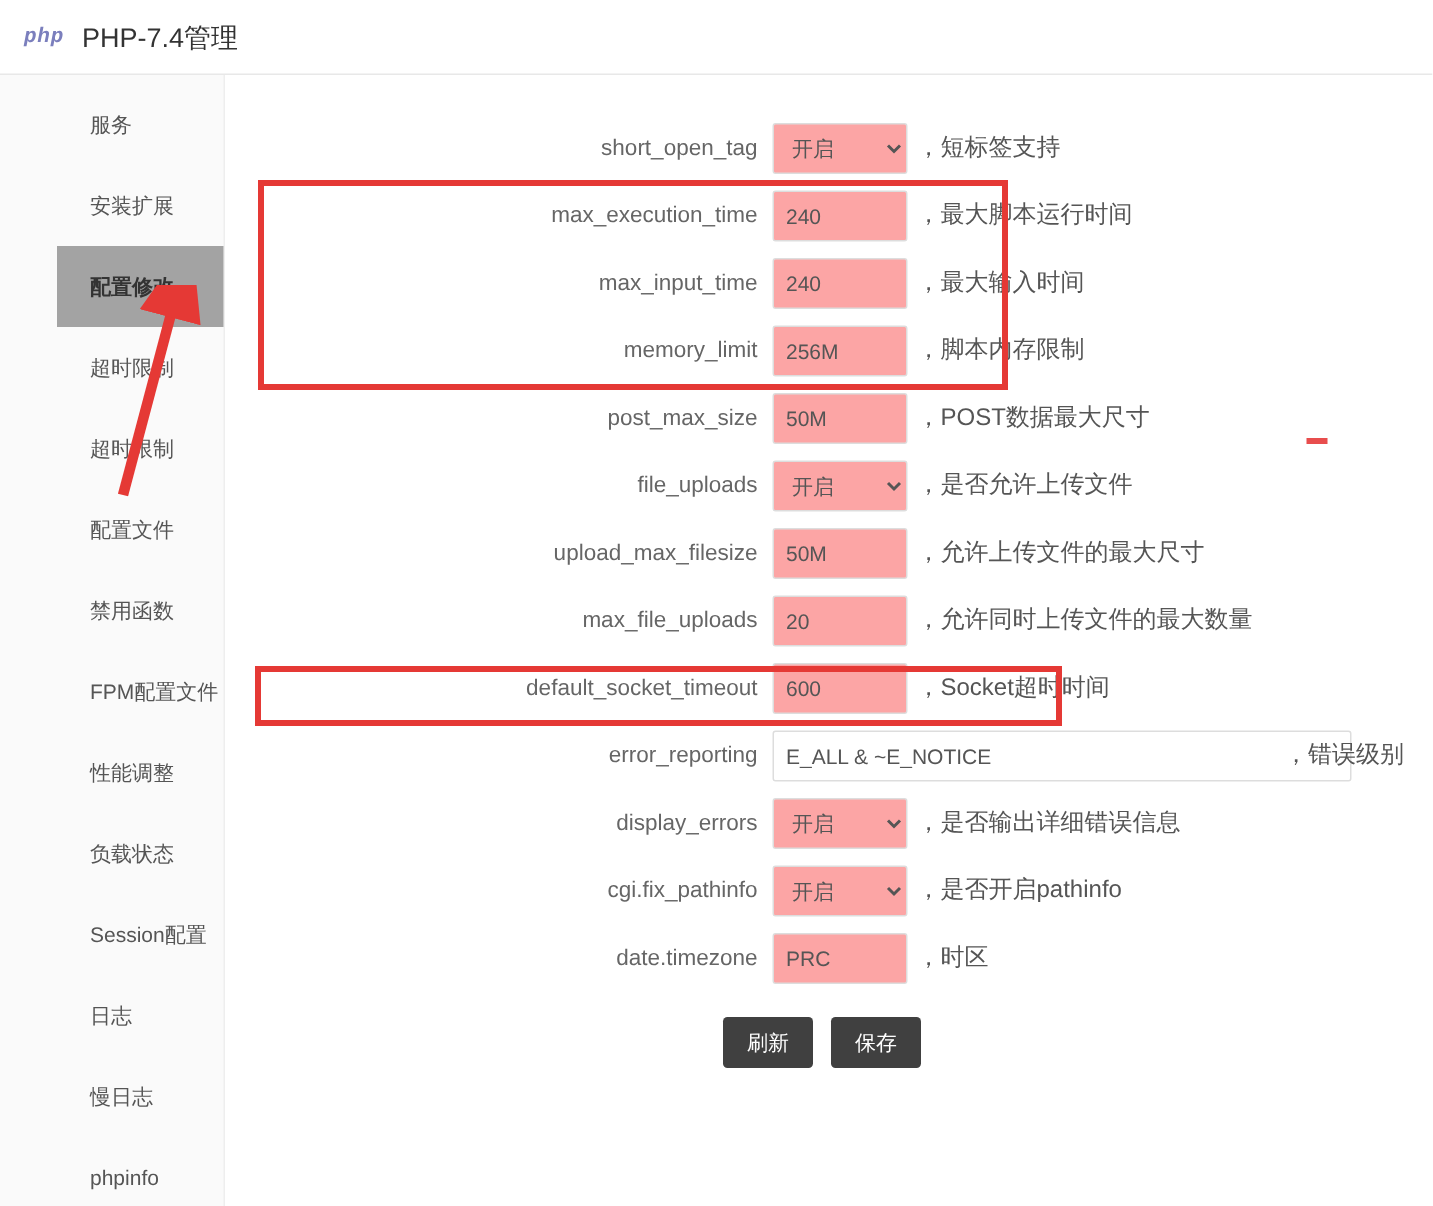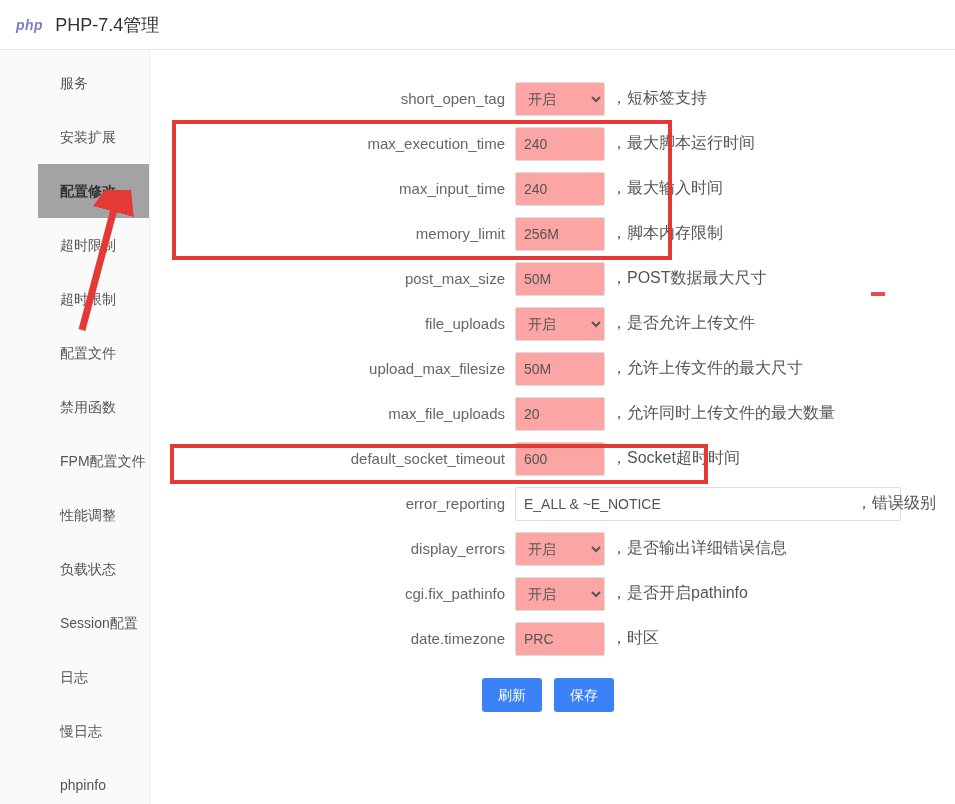--- a/index.html
+++ b/index.html
@@ -16,21 +16,21 @@
 
   .titlebar {
     height: 50px;
     background: #fff;
     border-bottom: 1px solid #e8e8e8;
     display: flex;
     align-items: center;
     padding: 0 16px;
   }
   .php-logo {
-    font-family: Liberation Sans, sans-serif;
+    font-family: Liberation Mono, monospace;
     font-style: italic;
     font-weight: bold;
     font-size: 14px;
     color: #7b7fbd;
     margin-right: 12px;
     letter-spacing: 0.5px;
   }
   .title-text {
     font-size: 18px;
     color: #333;
@@ -120,21 +120,21 @@
     align-items:center;
     margin-top:10px;
   }
   .btnrow .btn-spacer { width:332px; }
   .btn {
     display:inline-block;
     min-width:60px;
     height:34px;
     line-height:34px;
     padding:0 16px;
-    background:#3b82f6;
+    background:#404040;
     color:#fff;
     border:none;
     border-radius:3px;
     font-size:14px;
     cursor:pointer;
     text-align:center;
     margin-right:12px;
   }
 
   

